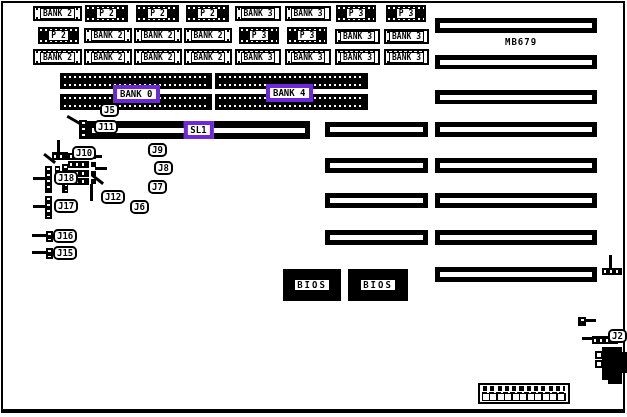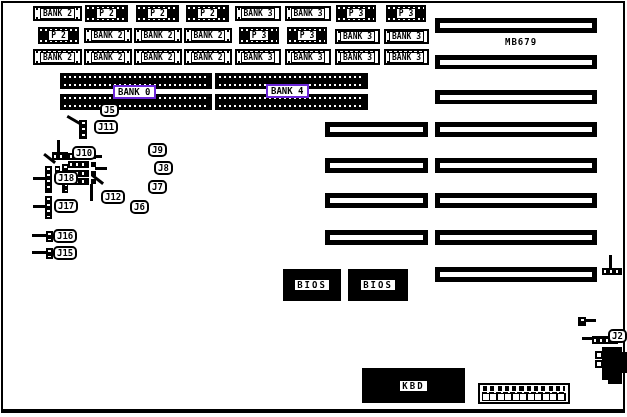--- a/index.html
+++ b/index.html
@@ -21,21 +21,21 @@
   .chip.pal::before { top:2px; } .chip.pal::after { bottom:2px; }
   .chip-label { position:relative; z-index:1; background:#fff; border:1px solid #000;
       font-size:8px; line-height:9px; font-weight:bold; padding:0 2px; white-space:nowrap; }
 
   
   .simm { position:absolute; background:#000; }
   .simm::before,.simm::after { content:""; position:absolute; left:4px; right:4px; height:2px;
       background:repeating-linear-gradient(90deg,#fff 0 2px,transparent 2px 5px); }
   .simm::before { top:3px; } .simm::after { bottom:3px; }
 
-  .boxlabel { position:absolute; background:#fff; border:2px solid #6d28d9; font-size:9px;
+  .boxlabel { position:absolute; background:#fff; border:4px solid #6d28d9; font-size:9px;
       line-height:10px; font-weight:bold; padding:0 3px; white-space:nowrap; z-index:2; }
 
   
   .slot { position:absolute; background:#000; }
   .slot::before { content:""; position:absolute; left:5px; right:5px; top:50%; margin-top:-2.5px;
       height:5px; background:#fff; }
   .slot .boxlabel { left:50%; top:50%; transform:translate(-50%,-50%); }
 
   
   .jblock { position:absolute; background:#000; }
@@ -150,20 +150,23 @@
       <span class="chip-label">BANK 3</span>
     </div>
 
   <div class="simm" style="left:60px;top:73px;width:152px;height:16px"></div>
   <div class="simm" style="left:60px;top:94px;width:152px;height:16px"></div>
   <div class="simm" style="left:215px;top:73px;width:153px;height:16px"></div>
   <div class="simm" style="left:215px;top:94px;width:153px;height:16px"></div>
   <div class="boxlabel" style="left:113px;top:85px">BANK 0</div>
   <div class="boxlabel" style="left:266px;top:84px">BANK 4</div>
 
+  <div class="slot" style="left:87px;top:121px;width:223px;height:18px">
+    <span class="boxlabel">SL1</span>
+  </div>
 
   <div class="slot" style="left:435px;top:18px;width:162px;height:15px"></div>
   <div class="slot" style="left:435px;top:55px;width:162px;height:14px"></div>
   <div class="slot" style="left:435px;top:90px;width:162px;height:14px"></div>
   <div class="slot" style="left:435px;top:122px;width:162px;height:15px"></div>
   <div class="slot" style="left:435px;top:158px;width:162px;height:15px"></div>
   <div class="slot" style="left:435px;top:193px;width:162px;height:15px"></div>
   <div class="slot" style="left:435px;top:230px;width:162px;height:15px"></div>
   <div class="slot" style="left:435px;top:267px;width:162px;height:15px"></div>
 
@@ -223,23 +226,20 @@
   <div class="callout" style="left:600px;top:232px">J3</div>
   <div class="callout" style="left:622px;top:313px">J4</div>
   <div class="callout" style="left:560px;top:329px">J2</div>
 
   <div class="blackchip" style="left:283px;top:269px;width:58px;height:32px">
     <span class="chip-label">BIOS</span>
   </div>
   <div class="blackchip" style="left:348px;top:269px;width:60px;height:32px">
     <span class="chip-label">BIOS</span>
   </div>
-  <div class="blackchip" style="left:362px;top:368px;width:103px;height:35px">
-    <span class="chip-label">KBD</span>
-  </div>
 
   <div class="pwr" style="left:478px;top:383px;width:92px;height:21px">
     <div class="pwr-pins"></div>
     <div class="pwr-line"></div>
     <div class="pwr-sockets"></div>
   </div>
 
   <div class="black" style="left:602px;top:347px;width:20px;height:33px"></div>
   <div class="black" style="left:621px;top:352px;width:6px;height:21px"></div>
   <div class="black" style="left:608px;top:378px;width:14px;height:6px"></div>

